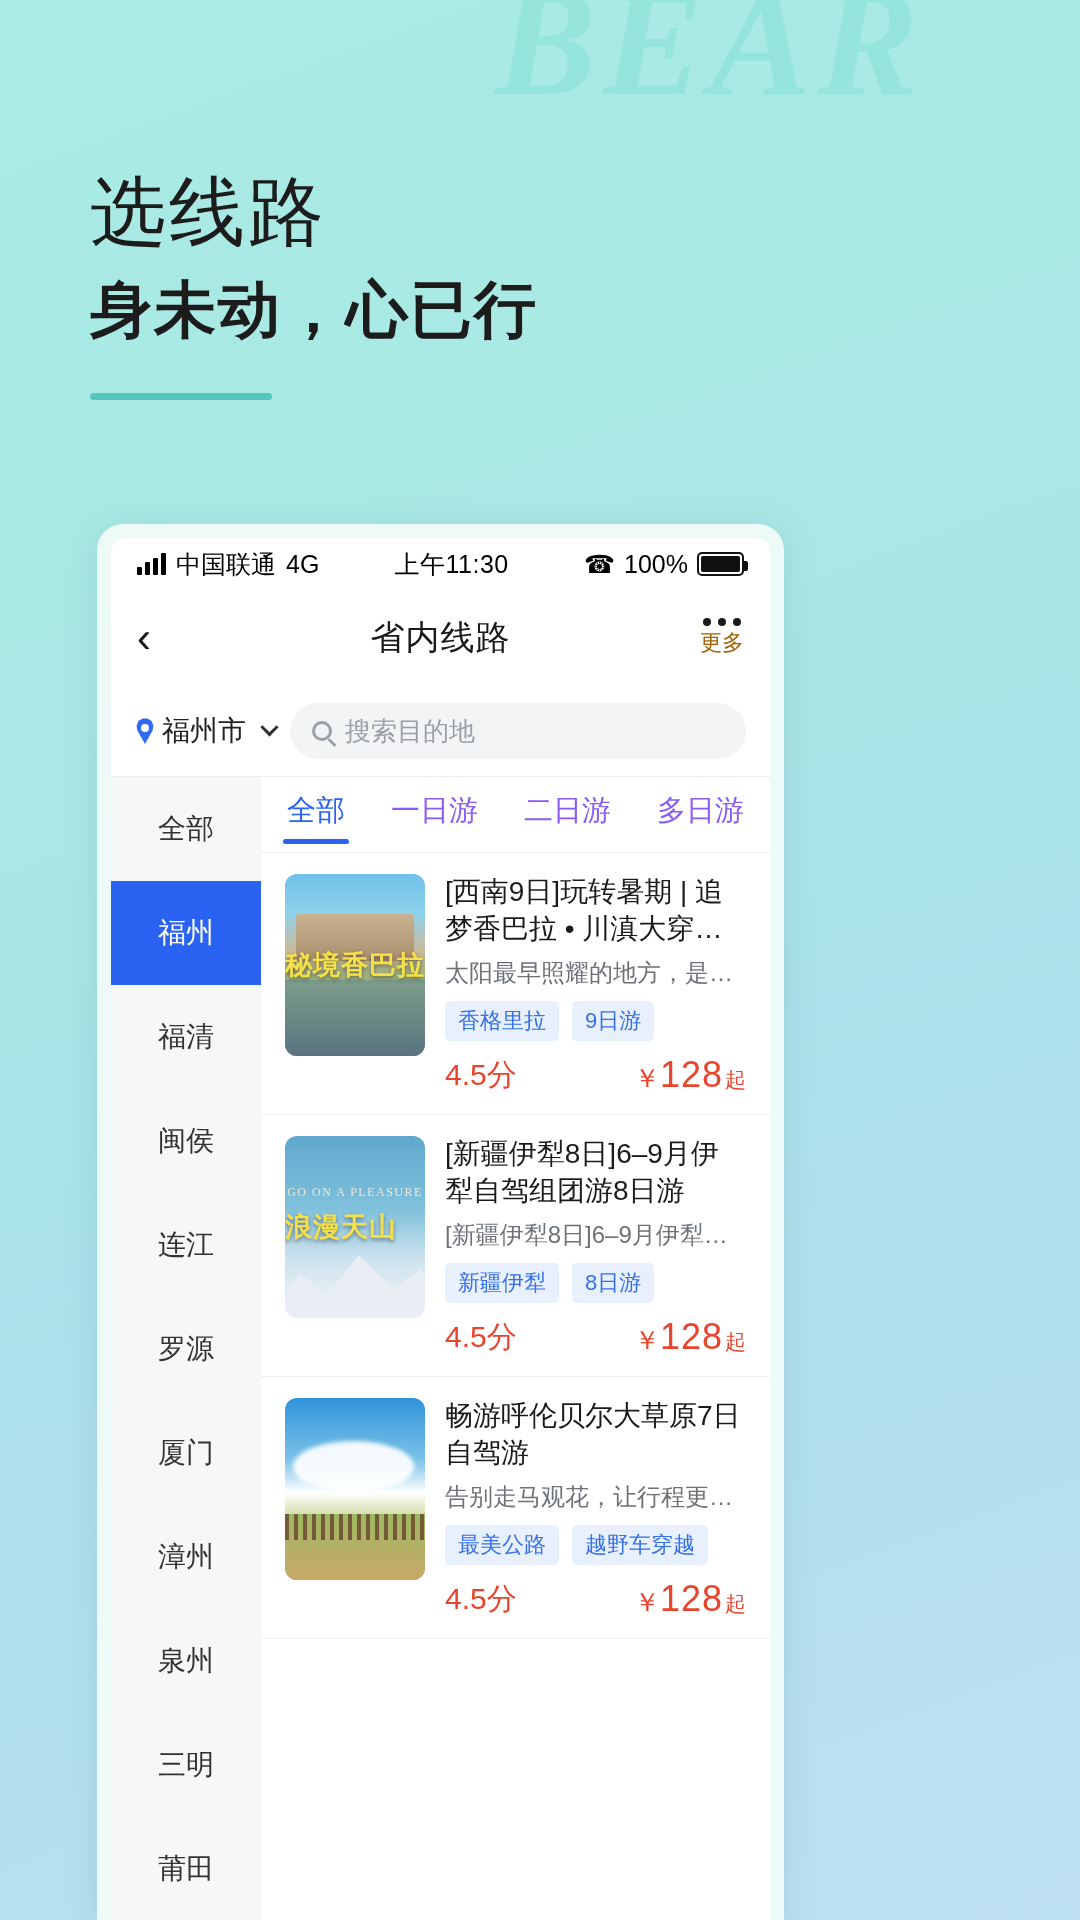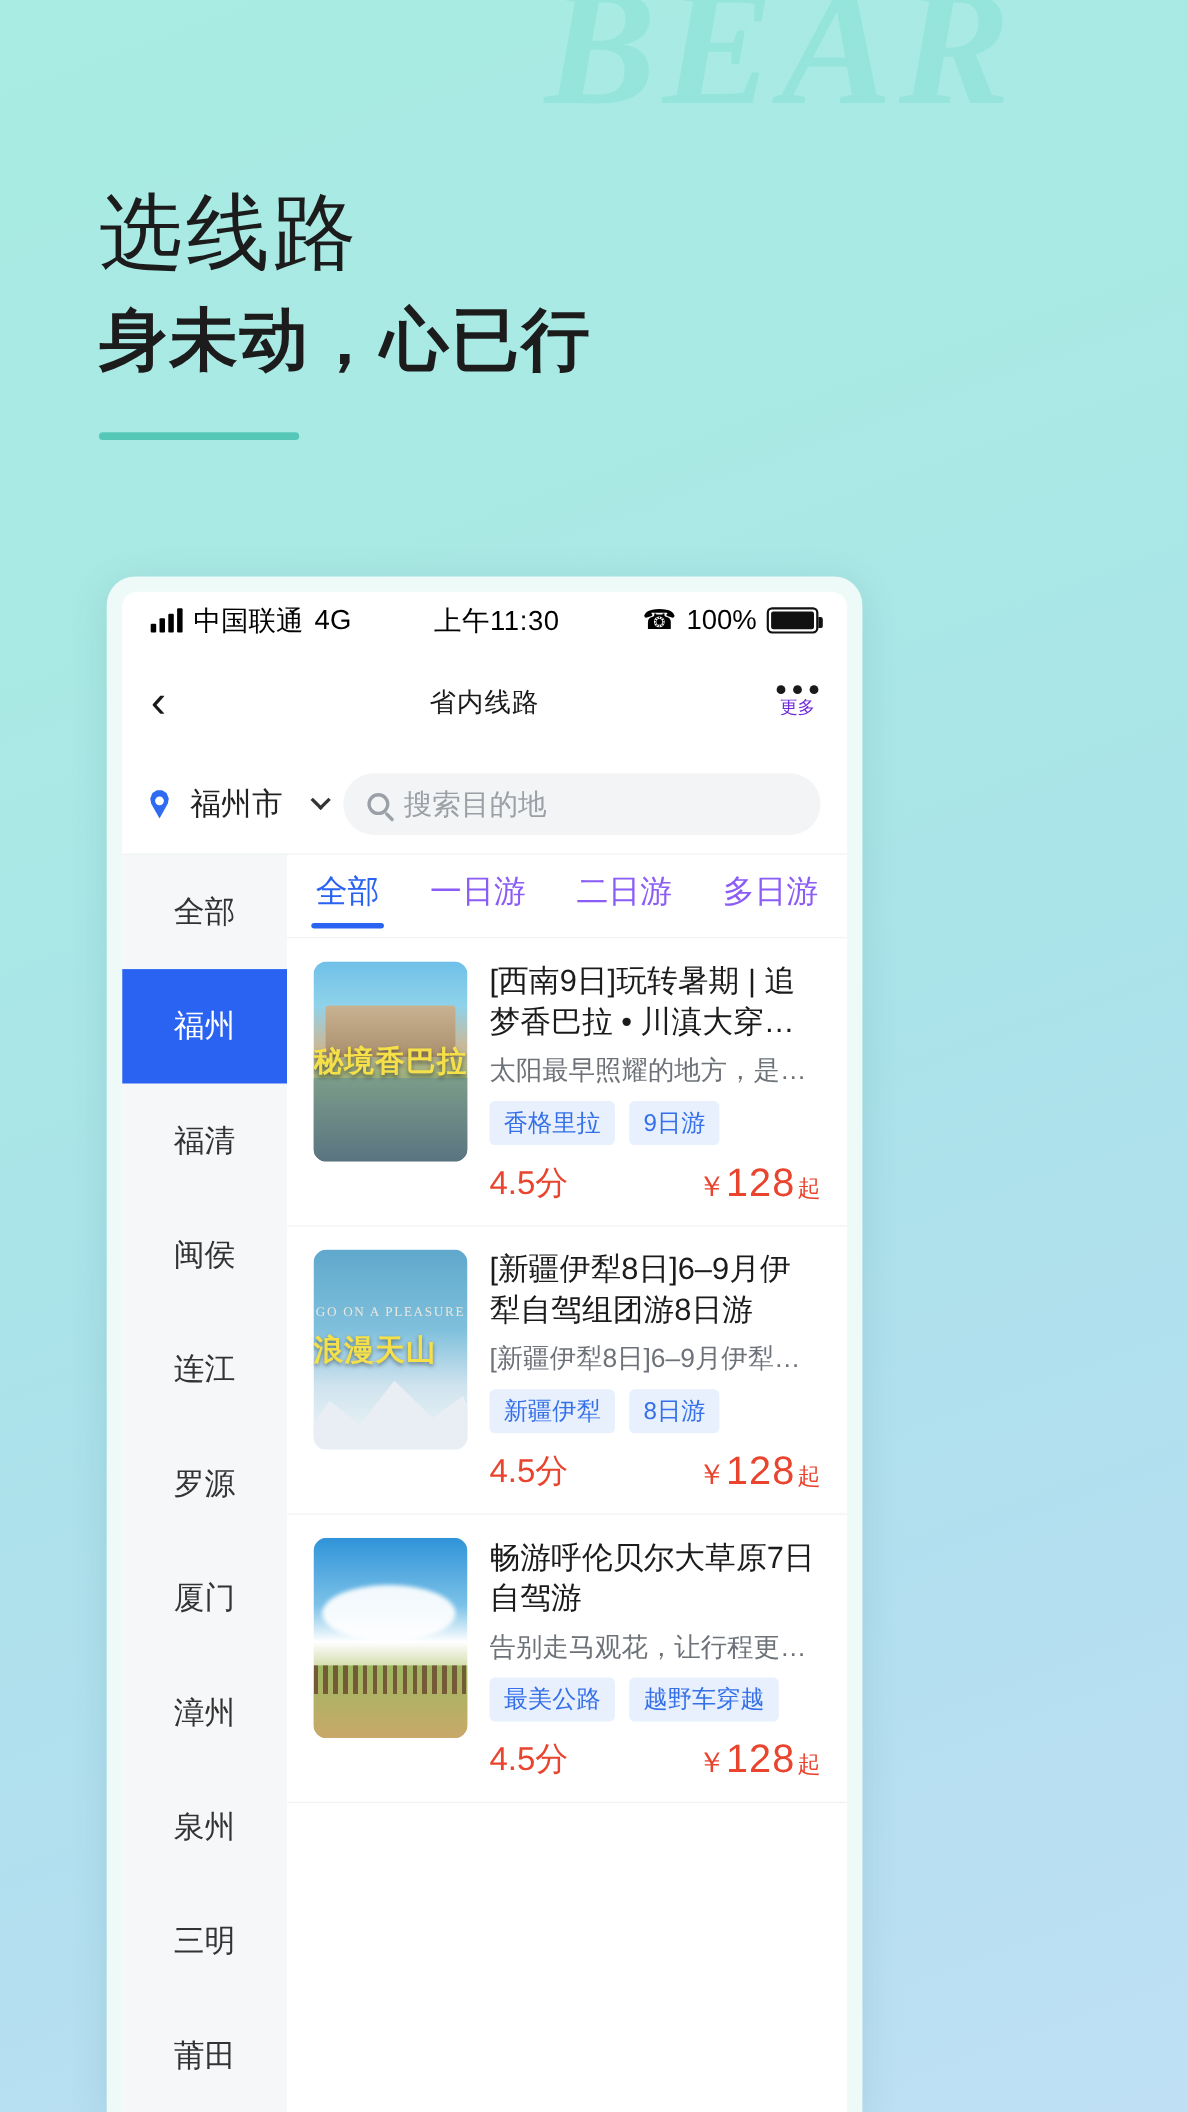--- a/index.html
+++ b/index.html
@@ -77,36 +77,36 @@
   .navbar{
     flex:0 0 96px; display:flex; align-items:center; position:relative;
     padding:0 26px; background:#fff;
   }
   .back{
     font-size:42px; line-height:1; color:#1a1a1a; font-weight:300;
     width:44px; cursor:pointer;
   }
   .nav-title{
     position:absolute; left:0; right:0; text-align:center;
-    font-size:24px; color:#1a1a1a; letter-spacing:1px;font-family:Liberation Mono, monospace;
+    font-size:34px; color:#1a1a1a; letter-spacing:1px;font-family:Liberation Mono, monospace;
   }
   .more{
     margin-left:auto; display:flex; flex-direction:column;
     align-items:center; gap:2px; position:relative; z-index:2;
   }
   .dots{ display:flex; gap:7px; }
   .dots i{ width:8px; height:8px; border-radius:50%; background:#1a1a1a; display:block; }
-  .more-label{ font-size:16px; color:#6d28d9; }
+  .more-label{ font-size:22px; color:#a16207; }
 
   
   .searchrow{
     flex:0 0 90px; display:flex; align-items:center; gap:14px;
     padding:0 24px; background:#fff;
   }
-  .city{ display:flex; align-items:center; gap:18px; }
+  .city{ display:flex; align-items:center; gap:7px; }
   .pin{ width:20px; height:26px; position:relative; }
   .pin::before{
     content:""; position:absolute; inset:0;
     background:#2f6bf0;
     clip-path:polygon(50% 100%,12% 48%,8% 30%,18% 11%,38% 2%,62% 2%,82% 11%,92% 30%,88% 48%);
   }
   .pin::after{
     content:""; position:absolute; left:6px; top:6px;
     width:8px; height:8px; border-radius:50%; background:#fff;
   }

